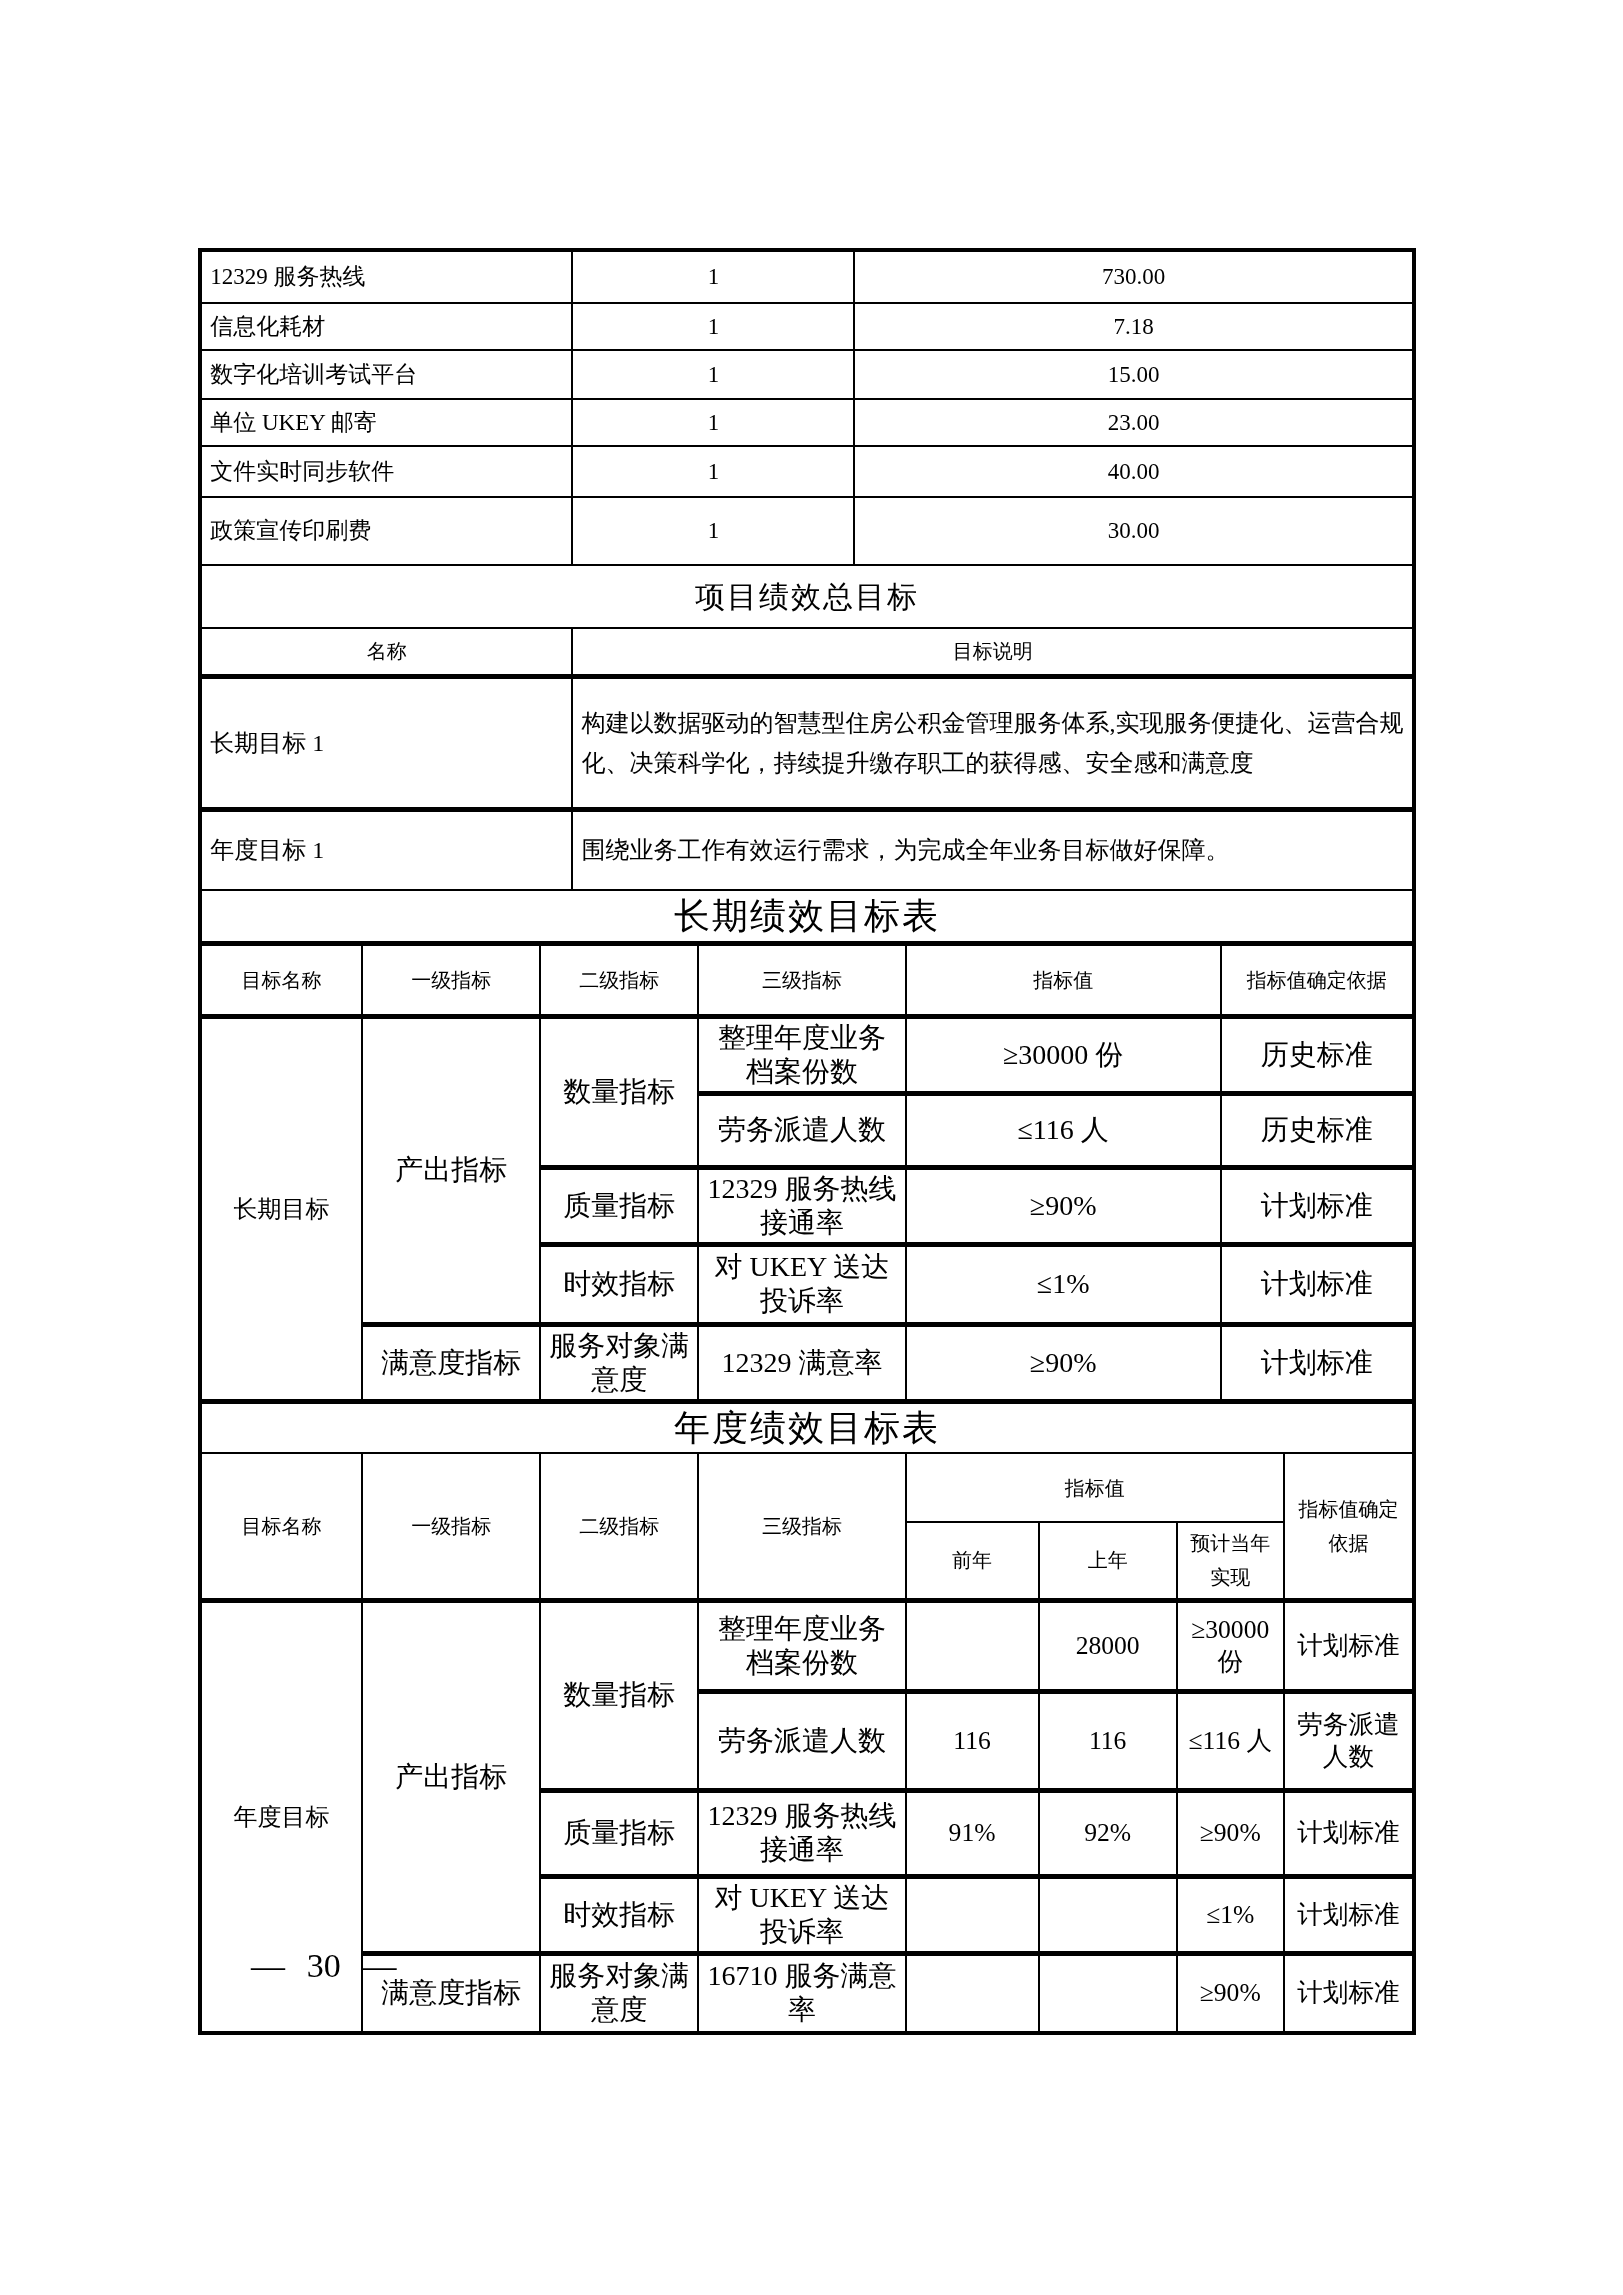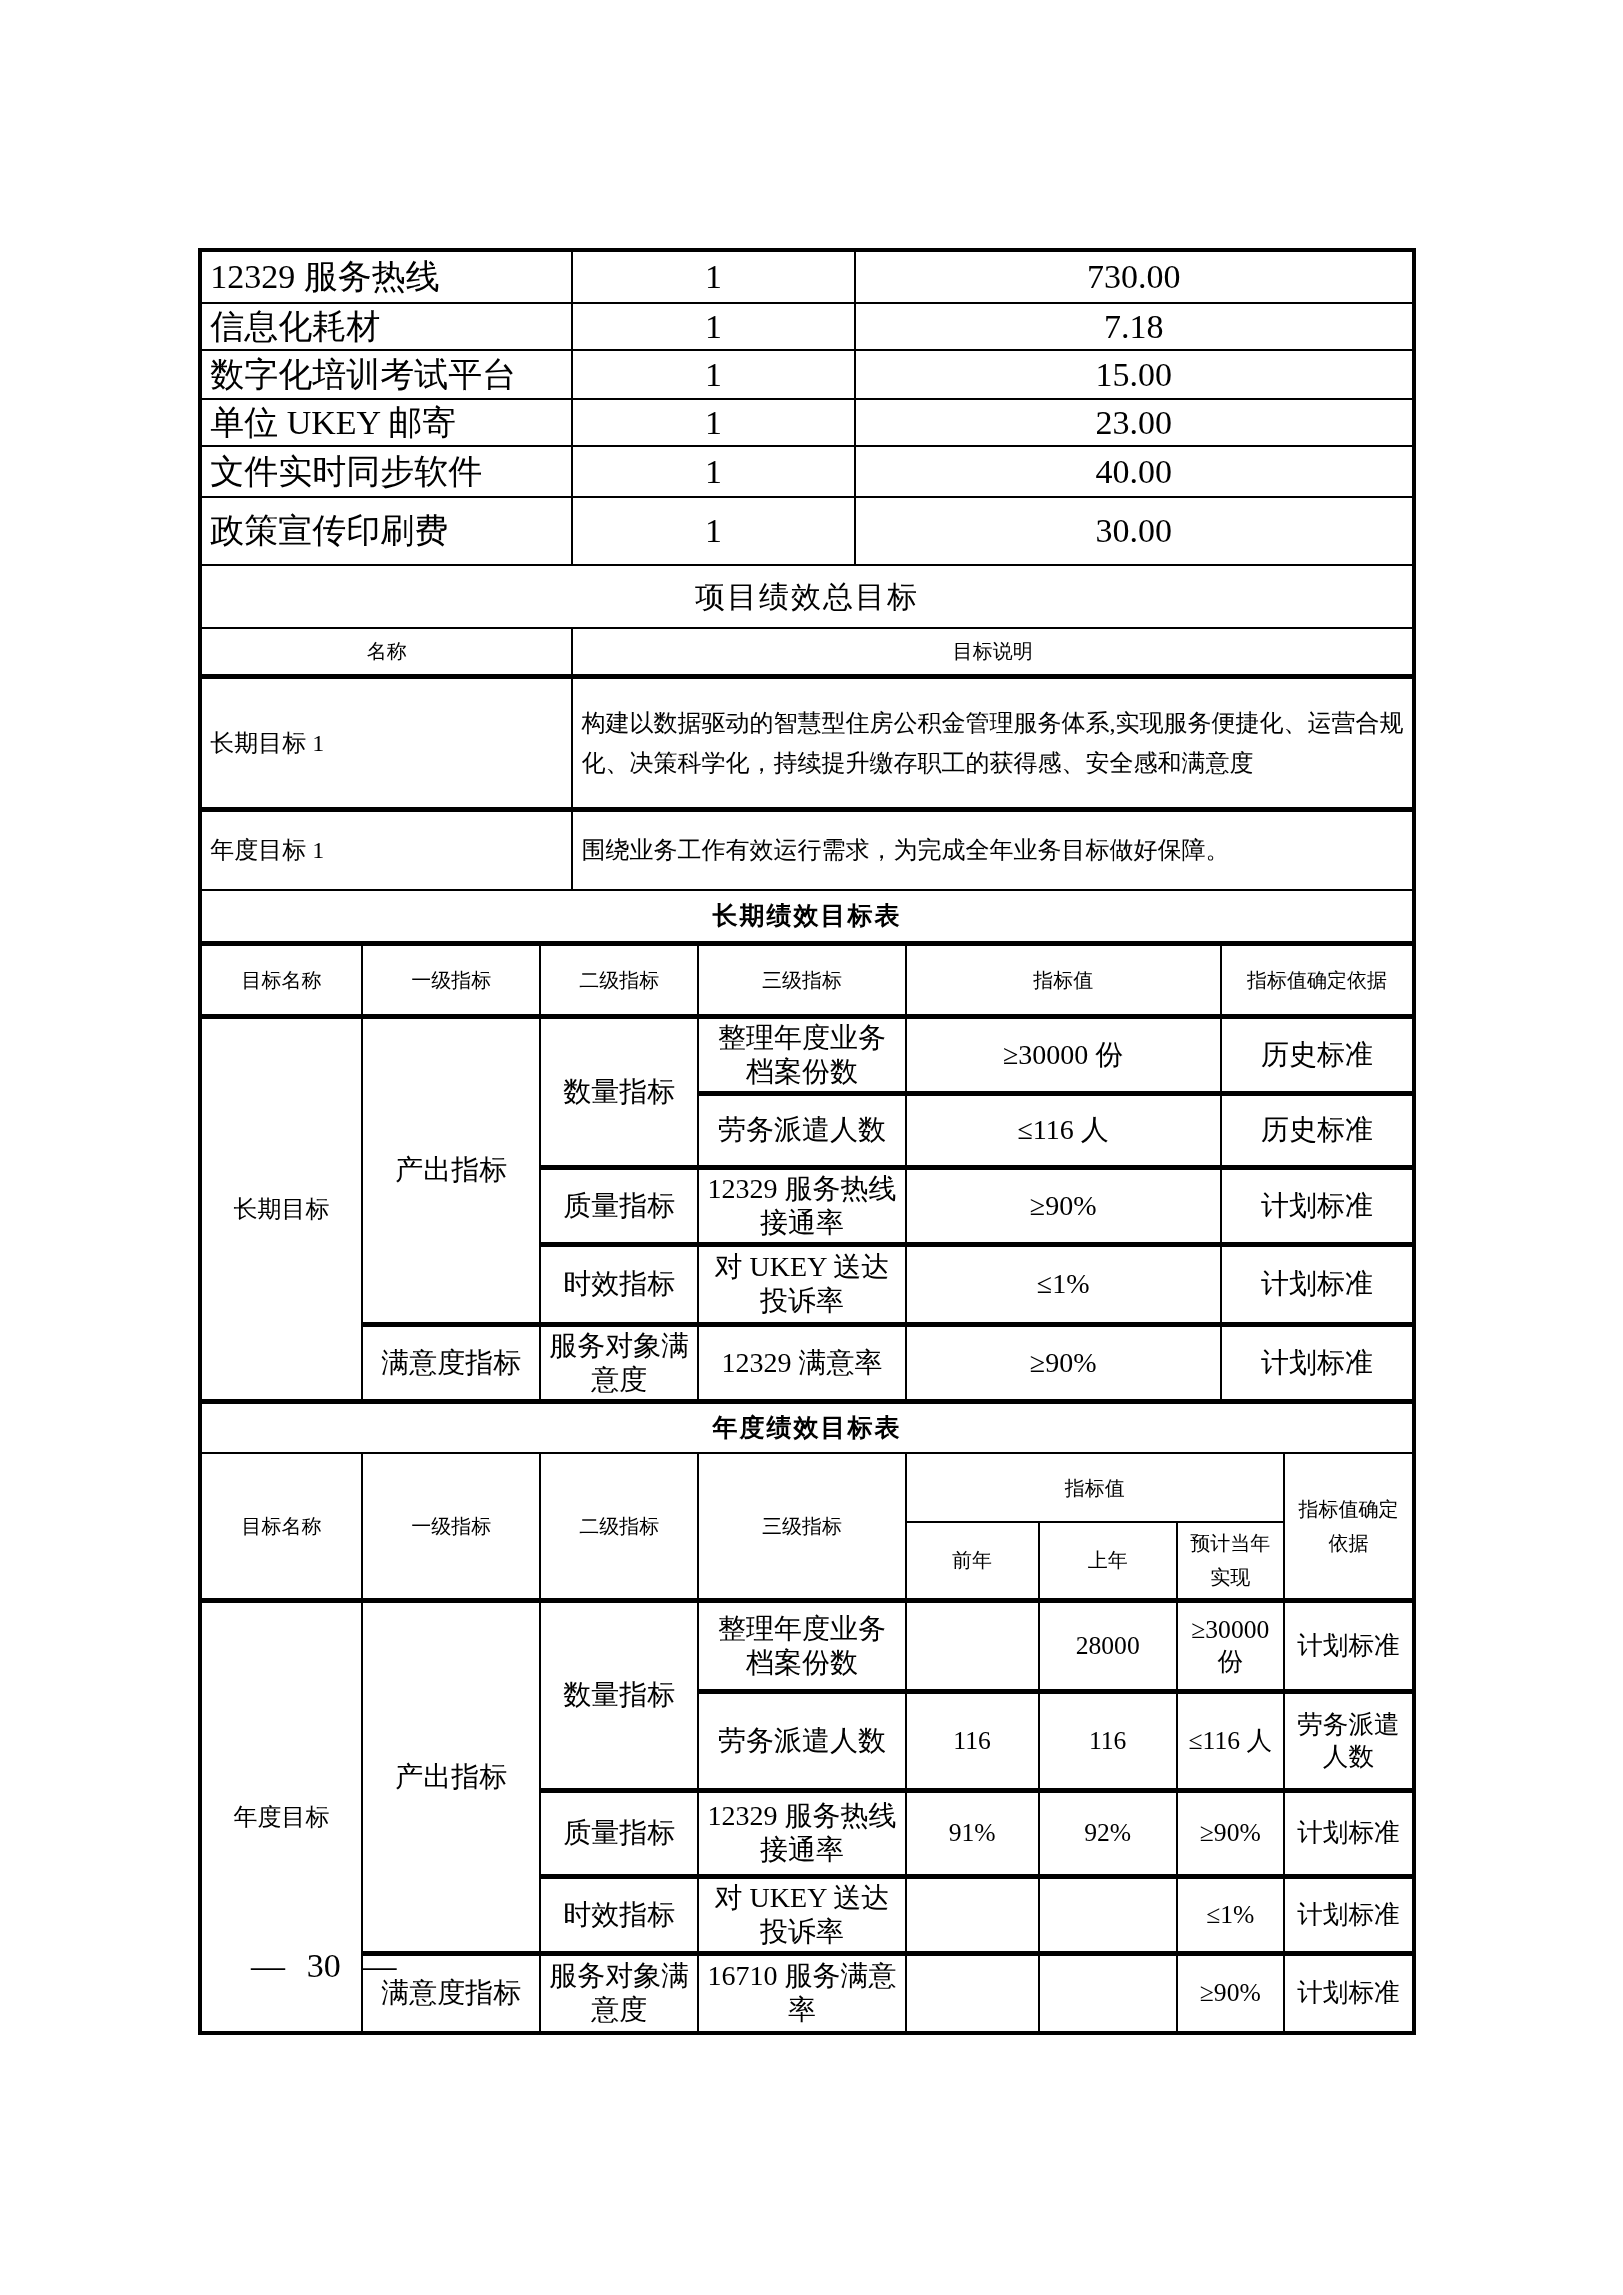--- a/index.html
+++ b/index.html
@@ -24,23 +24,23 @@
     text-align:center;
     vertical-align:middle;
     font-size:28px;
     line-height:34px;
     padding:2px 5.1px;
     overflow:hidden;
     word-break:break-all;
   }
   td.bt{border-top-width:5.1px;}
   td.left{text-align:left;padding-left:8.2px;}
-  td.budget{font-size:34px;}
+  td.budget{font-size:23px;}
   td.sec-title{font-size:30px;letter-spacing:2px;}
-  td.tbl-title{font-size:25px;font-weight:700;letter-spacing:2px;}
+  td.tbl-title{font-size:36px;font-weight:400;letter-spacing:2px;}
   td.hdr{font-size:20px;}
   td.desc{
     text-align:left;
     font-size:24px;
     line-height:40px;
     padding:5.1px 8.2px;
   }
   td.goalname{font-size:24px;}
   td.ind{font-size:28px;padding:2px 6.1px;margin-top:36px;}
   td.val{font-size:28px;}

